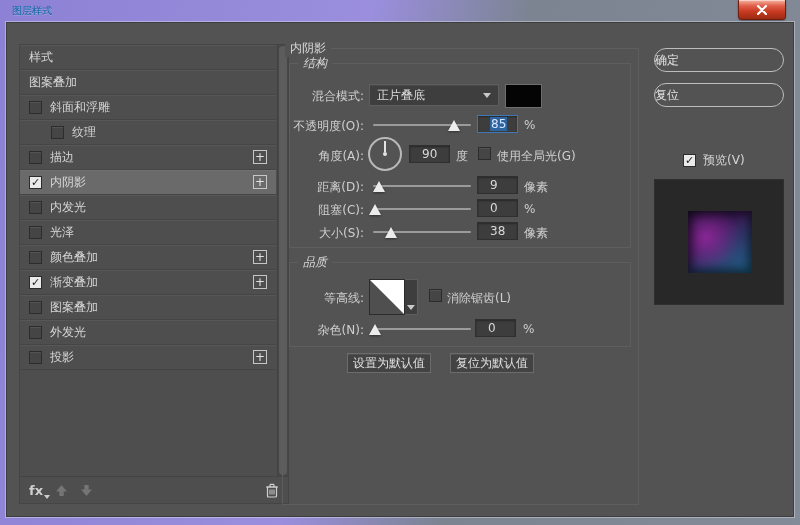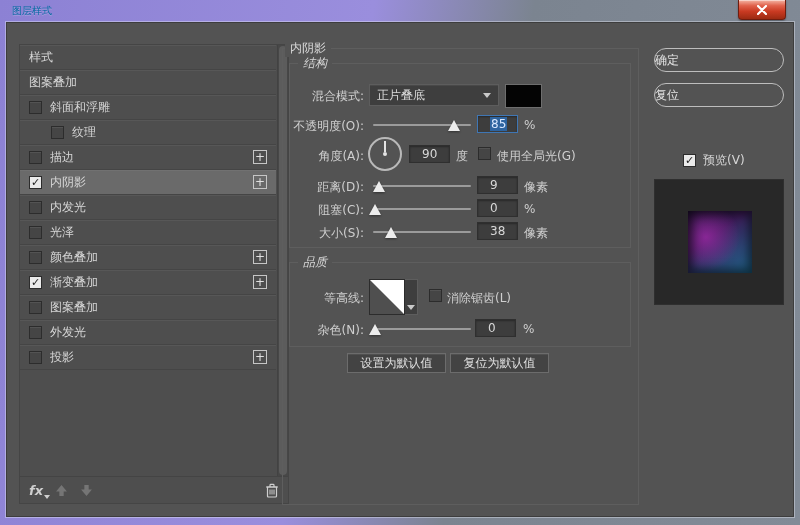--- a/index.html
+++ b/index.html
@@ -36,21 +36,21 @@
   .sb-row.selected { background:#6a6a6a; }
   .cb { width:13px; height:13px; flex:0 0 13px; background:#454545; border:1px solid #2c2c2c;
         box-shadow:inset 0 1px 0 rgba(255,255,255,.08); font-size:11px; line-height:11px;
         text-align:center; color:#1c1c1c; cursor:pointer; }
   .cb.checked { background:#eaeaea; font-weight:bold; }
   .plusbtn { margin-left:auto; margin-right:9px; width:14px; height:14px; flex:0 0 14px;
              border:1px solid #c6c6c6; color:#e0e0e0; font-size:12px; line-height:12px;
              text-align:center; cursor:pointer; }
   .sb-footer { position:absolute; left:0; right:0; bottom:0; height:27px;
                border-top:1px solid #444; display:flex; align-items:center; padding:0 9px; gap:12px; }
-  .fx-ico { color:#cfcfcf; font-style:italic; font-weight:bold; font-size:13px; position:relative; cursor:pointer; }
+  .fx-ico { color:#cfcfcf; font-weight:bold; font-size:13px; position:relative; cursor:pointer; }
   .fx-ico::after { content:""; position:absolute; right:-7px; bottom:-1px; border-left:3px solid transparent;
                    border-right:3px solid transparent; border-top:4px solid #cfcfcf; }
   .trash { margin-left:auto; cursor:pointer; }
 
   
   .main { position:absolute; left:275px; top:25px; width:357px; bottom:11px;
           border:1px solid #5e5e5e; }
   .legend { position:absolute; top:-9px; background:#535353; padding:0 5px; color:#d8d8d8; }
   .main > .legend { left:2px; }
   .grp { position:absolute; left:6px; right:7px; border:1px solid #5e5e5e;font-style:italic; }
@@ -88,21 +88,21 @@
   .needle { position:absolute; left:50%; top:2px; width:2px; height:11px; margin-left:-1px; background:#e3e3e3; }
   .dial-dot { position:absolute; left:50%; top:50%; width:4px; height:4px; margin:-2px 0 0 -2px;
               background:#e3e3e3; border-radius:50%; }
 
   .contour-picker { position:absolute; left:86px; top:230px; display:flex; cursor:pointer; }
   .contour-thumb { width:36px; height:36px; border:1px solid #2c2c2c;
                    background:linear-gradient(45deg,#4f4f4f 0%,#4f4f4f 49.5%,#ffffff 50.5%); }
   .contour-arrow { width:13px; height:36px; background:#3e3e3e; border:1px solid #5d5d5d; border-left:none;
                    display:flex; align-items:flex-end; justify-content:center; padding-bottom:4px; }
 
-  .def-btn { position:absolute; top:304px; height:20px; width:99px; background:#434343;
+  .def-btn { position:absolute; top:304px; height:20px; width:84px; background:#434343;
              border:1px solid #6c6c6c; color:#e0e0e0; font-size:12px; text-align:center;
              line-height:18px; cursor:pointer; box-shadow:inset 0 1px 0 rgba(255,255,255,.07); }
 
   
   .pill { position:absolute; left:647px; width:130px; height:24px; border:1px solid #bdbdbd;
           border-radius:12px; color:#e4e4e4; text-align:left; line-height:22px;
           background:transparent; cursor:pointer; }
   .preview-cbrow { position:absolute; left:676px; top:129px; display:flex; align-items:center; gap:7px;
                    color:#d6d6d6; }
   .preview-box { position:absolute; left:647px; top:156px; width:130px; height:126px; background:#282828;

